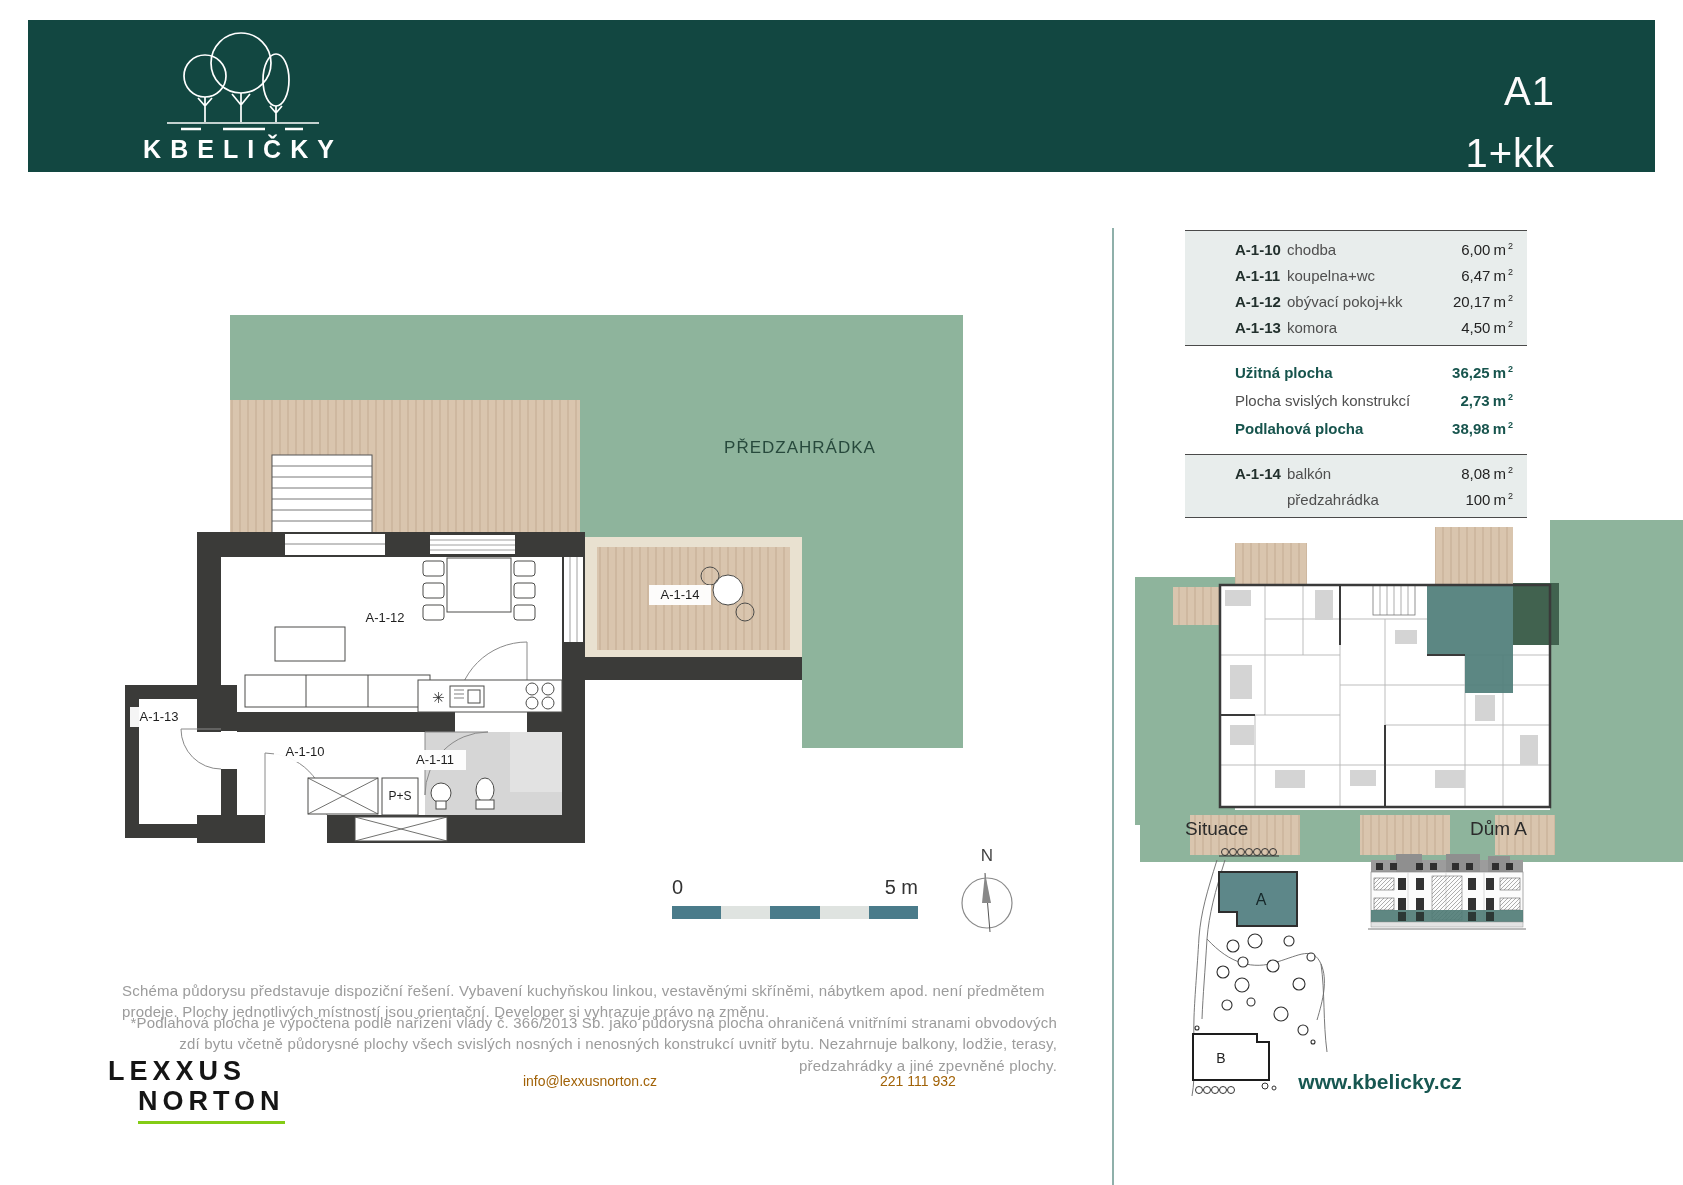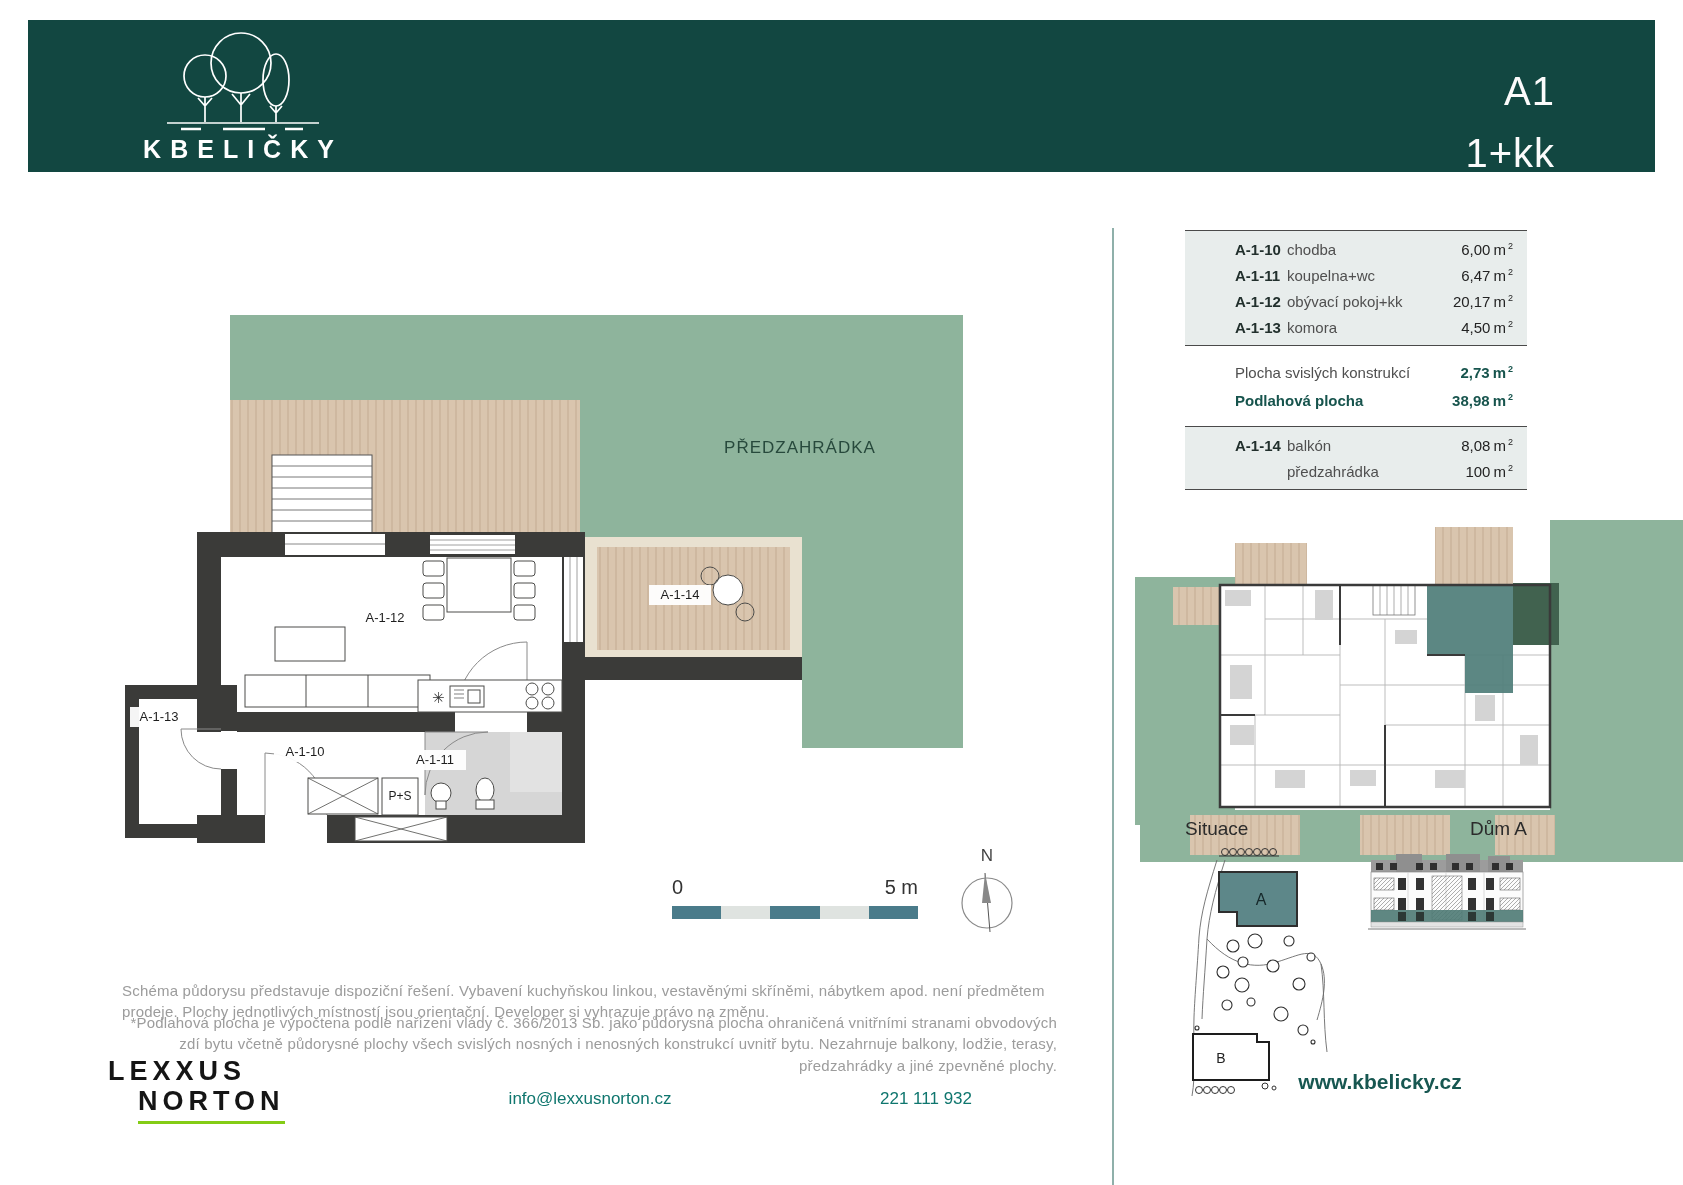--- a/index.html
+++ b/index.html
@@ -40,21 +40,21 @@
   #scalebar .bar{margin-top:7px;height:13px;display:flex;}
   #scalebar .bar span{flex:1;}
   .seg-t{background:#4a7b8a;} .seg-l{background:#dfe3e0;}
 
   
   .disc{left:110px;width:935px;font-size:15px;line-height:1.42;color:#9c9c9c;letter-spacing:.2px;}
 
   
   #brand{left:108px;top:1056px;color:#151515;font-size:27px;letter-spacing:5px;font-weight:600;line-height:30px;}
   #brand .l2{margin-left:30px;display:inline-block;border-bottom:3px solid #84cc16;padding-bottom:5px;}
-  .foot-txt{top:1073px;font-size:17px;color:#0f766e;margin-top:16px;}
+  .foot-txt{top:1073px;font-size:14px;color:#a16207;}
   #website{left:1230px;top:1070px;width:300px;text-align:center;font-size:21px;font-weight:700;color:#175751;}
 </style>
 </head>
 <body>
 
 <div id="page">
 
   <div class="abs" id="header">
     <svg class="abs" style="left:85px;top:4px;" width="260" height="148" viewBox="0 0 260 148">
       <defs>
@@ -249,20 +249,24 @@
       </div>
       <div class="trow">
         <span class="tcode">A-1-13</span>
         <span class="tname">komora</span>
         <span class="tval"><span>4,50</span> <span>m</span><sup class="u2">2</sup></span>
       </div>
     </div>
 
     <div class="sum-block">
       <div class="srow">
+        <span class="slabel steal">Užitná plocha</span>
+        <span class="sval"><span>36,25</span> <span>m</span><sup class="u2">2</sup></span>
+      </div>
+      <div class="srow">
         <span class="slabel">Plocha svislých konstrukcí</span>
         <span class="sval"><span>2,73</span> <span>m</span><sup class="u2">2</sup></span>
       </div>
       <div class="srow">
         <span class="slabel steal">Podlahová plocha</span>
         <span class="sval"><span>38,98</span> <span>m</span><sup class="u2">2</sup></span>
       </div>
     </div>
 
     <div class="tbl-block">

